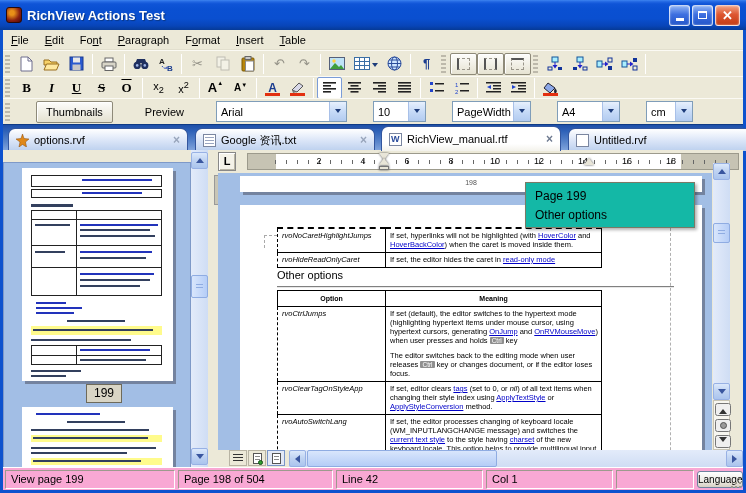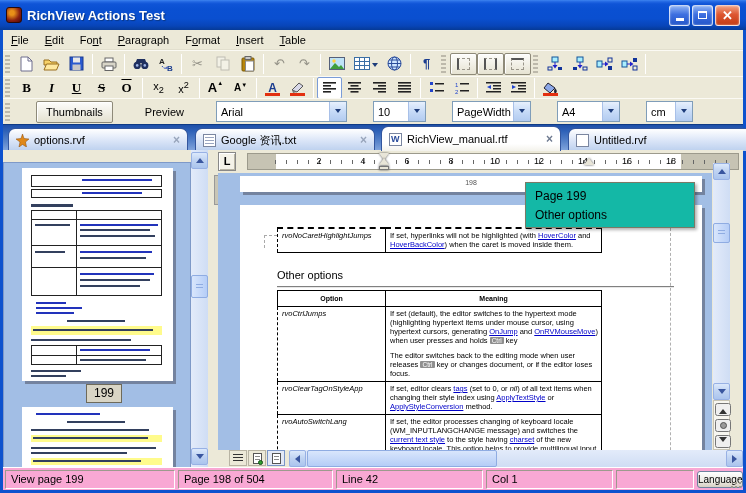--- a/index.html
+++ b/index.html
@@ -666,20 +666,24 @@
           <table id="table1" class="dtable">
             <colgroup>
                 <col style="width:108px">
                 <col>
               </colgroup>
             <tbody>
                 <tr>
               <td class="opt">rvoNoCaretHighlightJumps</td>
               <td><span>If set, hyperlinks will not be highlighted (with </span><span class="lnk">HoverColor</span><span> and </span><span class="lnk">HoverBackColor</span><span>) when the caret is moved inside them.</span></td>
             </tr>
+            <tr>
+              <td class="opt">rvoHideReadOnlyCaret</td>
+              <td><span>If set, the editor hides the caret in </span><span class="lnk">read-only mode</span></td>
+            </tr>
           </tbody>
             </table>
           <div id="docheading">Other options</div>
           <div id="hrline"></div>
           <table id="table2" class="dtable">
             <colgroup>
                 <col style="width:108px">
                 <col>
               </colgroup>
             <tbody>

